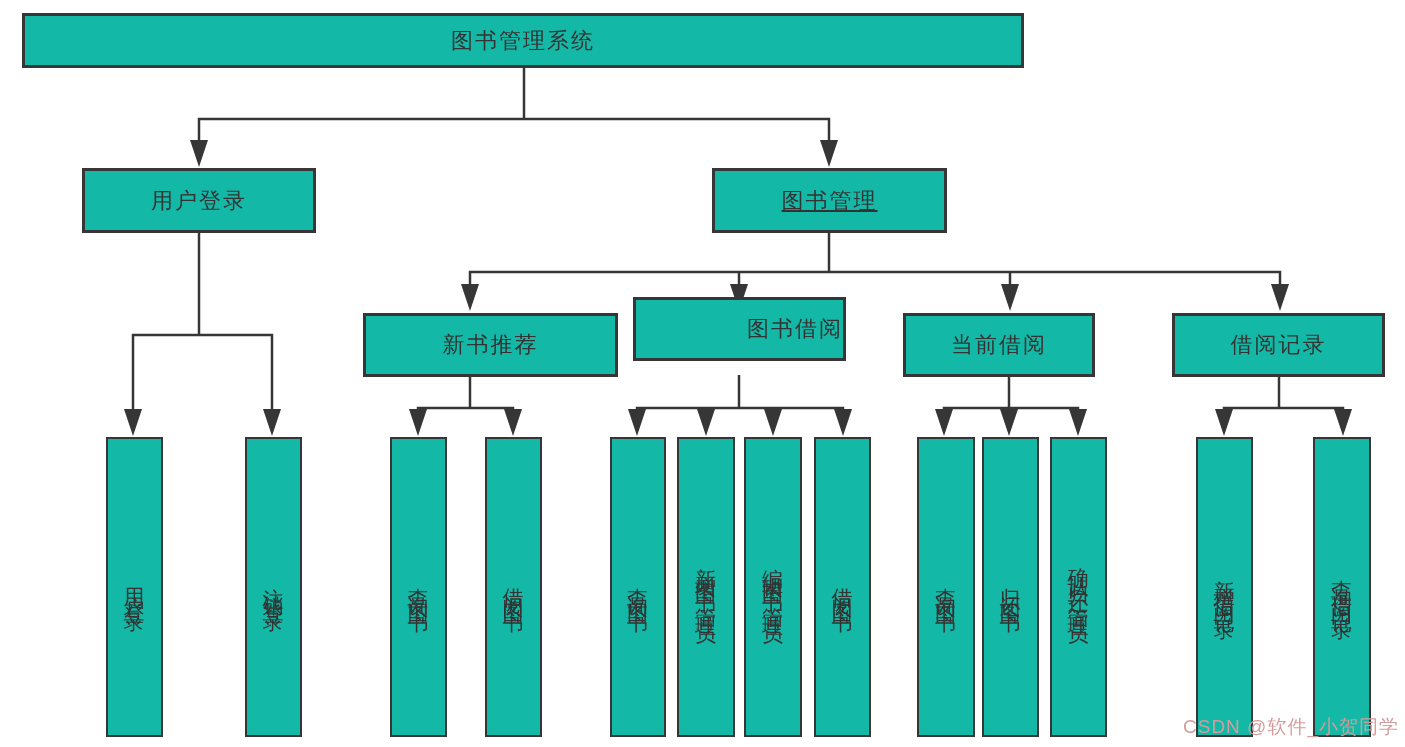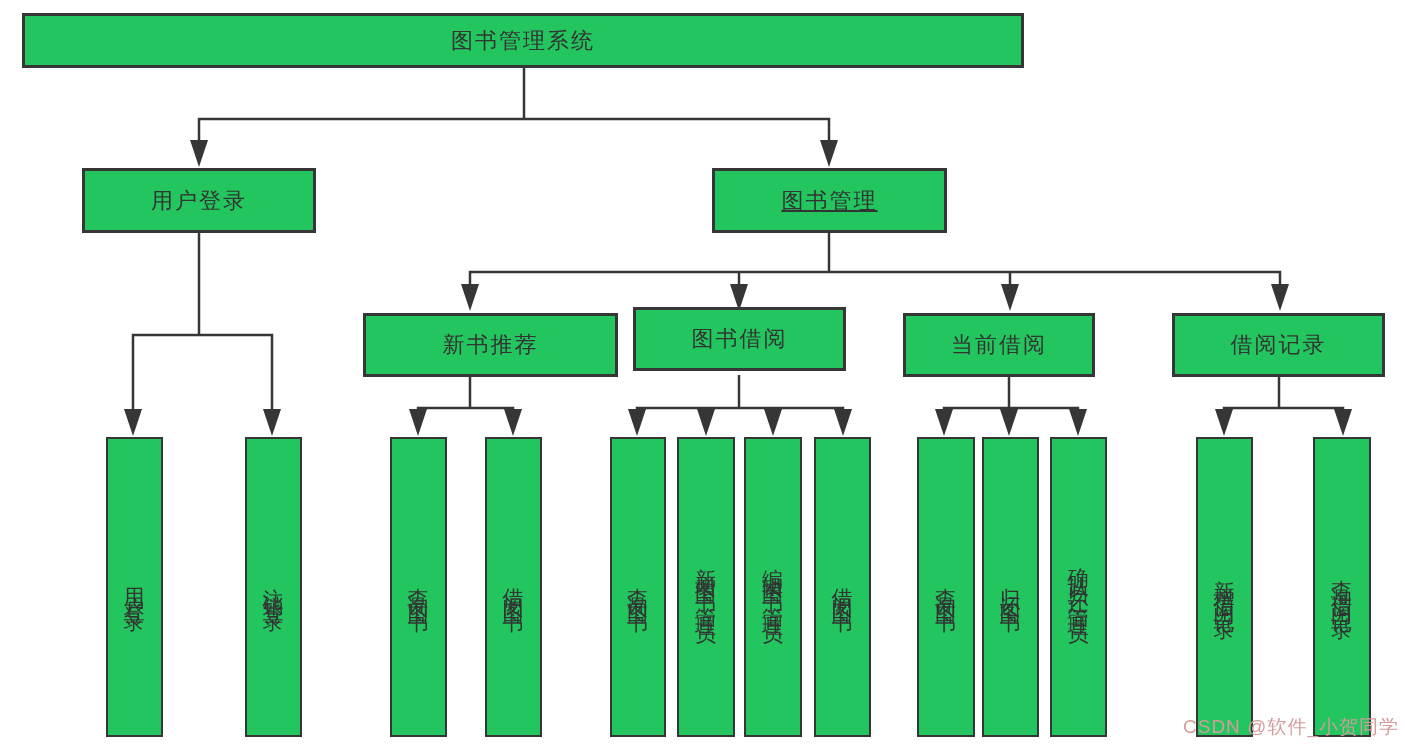--- a/index.html
+++ b/index.html
@@ -17,21 +17,21 @@
   }
   #connectors {
     position: absolute;
     left: 0;
     top: 0;
     z-index: 1;
   }
   .node {
     position: absolute;
     box-sizing: border-box;
-    background: #22c55e;
+    background: #14b8a6;
     border: 3px solid #363636;
     color: #333333;
     display: flex;
     align-items: center;
     justify-content: center;
     z-index: 2;
   }
   .branch {
     font-size: 22px;
     letter-spacing: 2px;
@@ -125,21 +125,21 @@
   <div class="node branch" style="left:82px; top:168px; width:234px; height:65px;">
     <span>用户登录</span>
   </div>
   <div class="node branch" style="left:712px; top:168px; width:235px; height:65px;text-decoration:underline;">
     <span>图书管理</span>
   </div>
 
   <div class="node branch" style="left:363px; top:313px; width:255px; height:64px;">
     <span>新书推荐</span>
   </div>
-  <div class="node branch" style="left:633px; top:307px; width:213px; height:64px;">
+  <div class="node branch" style="left:633px; top:297px; width:213px; height:64px;justify-content:flex-end;">
     <span>图书借阅</span>
   </div>
   <div class="node branch" style="left:903px; top:313px; width:192px; height:64px;">
     <span>当前借阅</span>
   </div>
   <div class="node branch" style="left:1172px; top:313px; width:213px; height:64px;">
     <span>借阅记录</span>
   </div>
 
   <div class="node leaf" style="left:106px; width:57px;">

